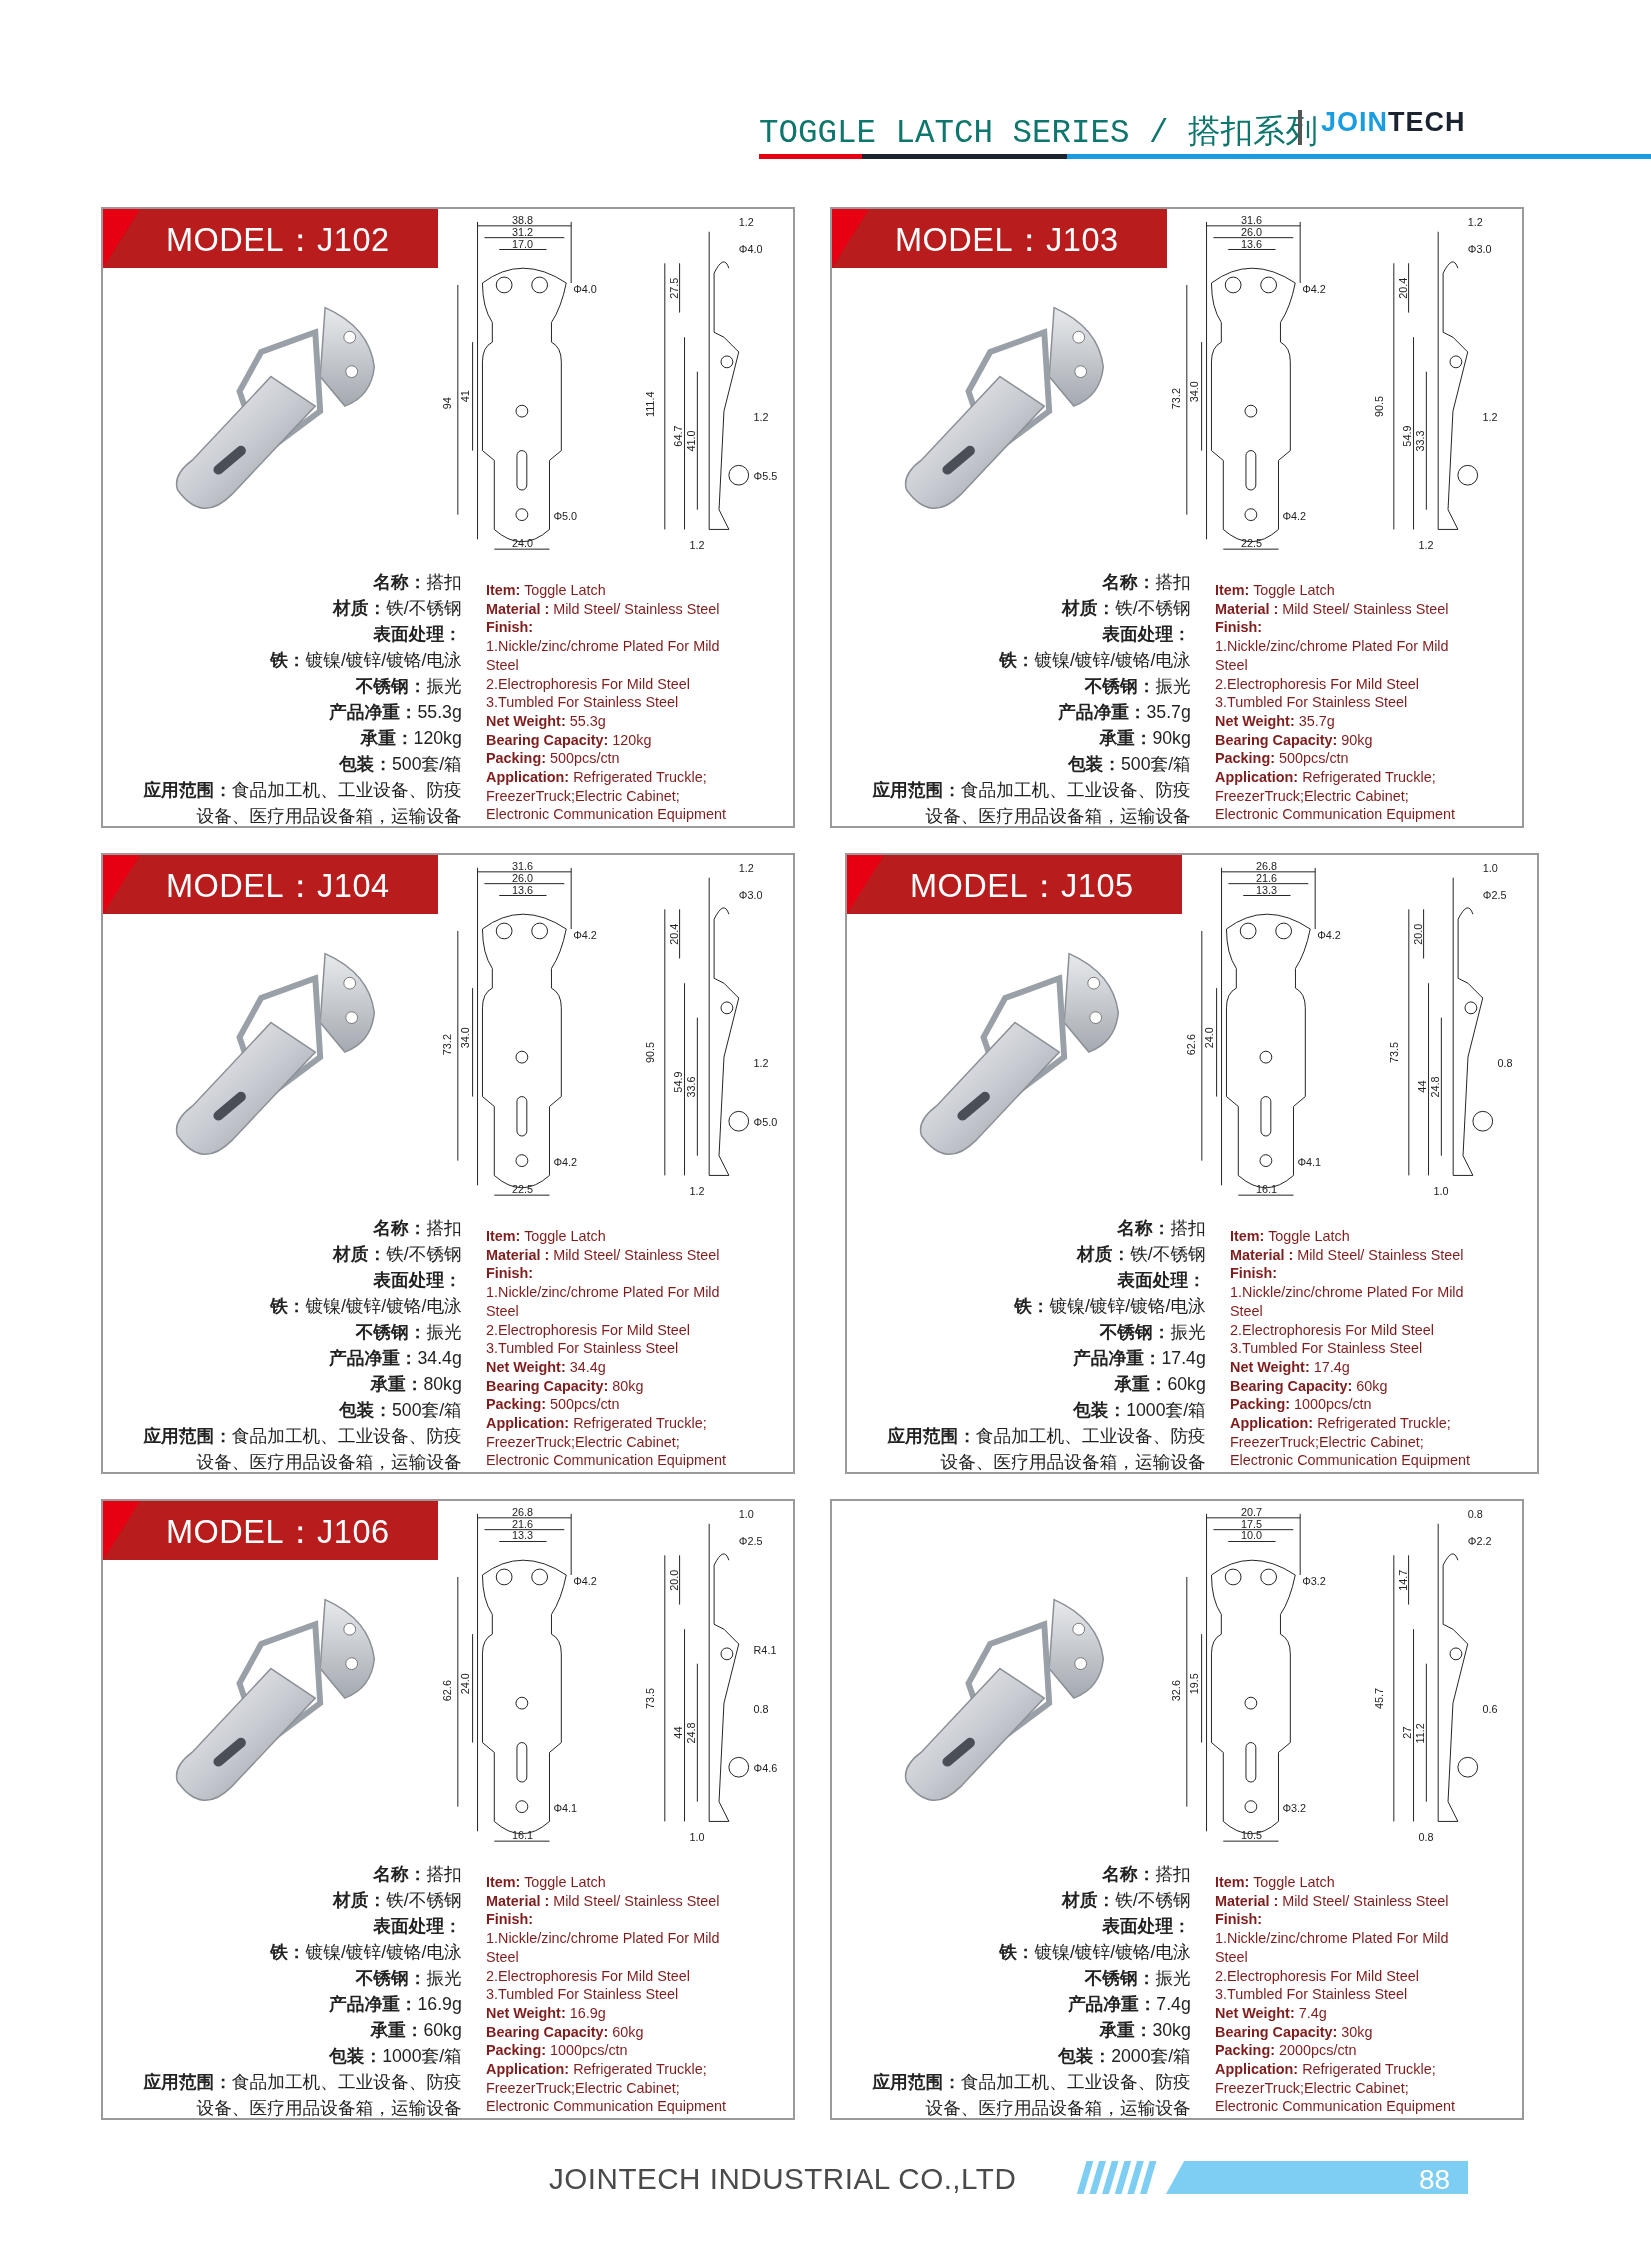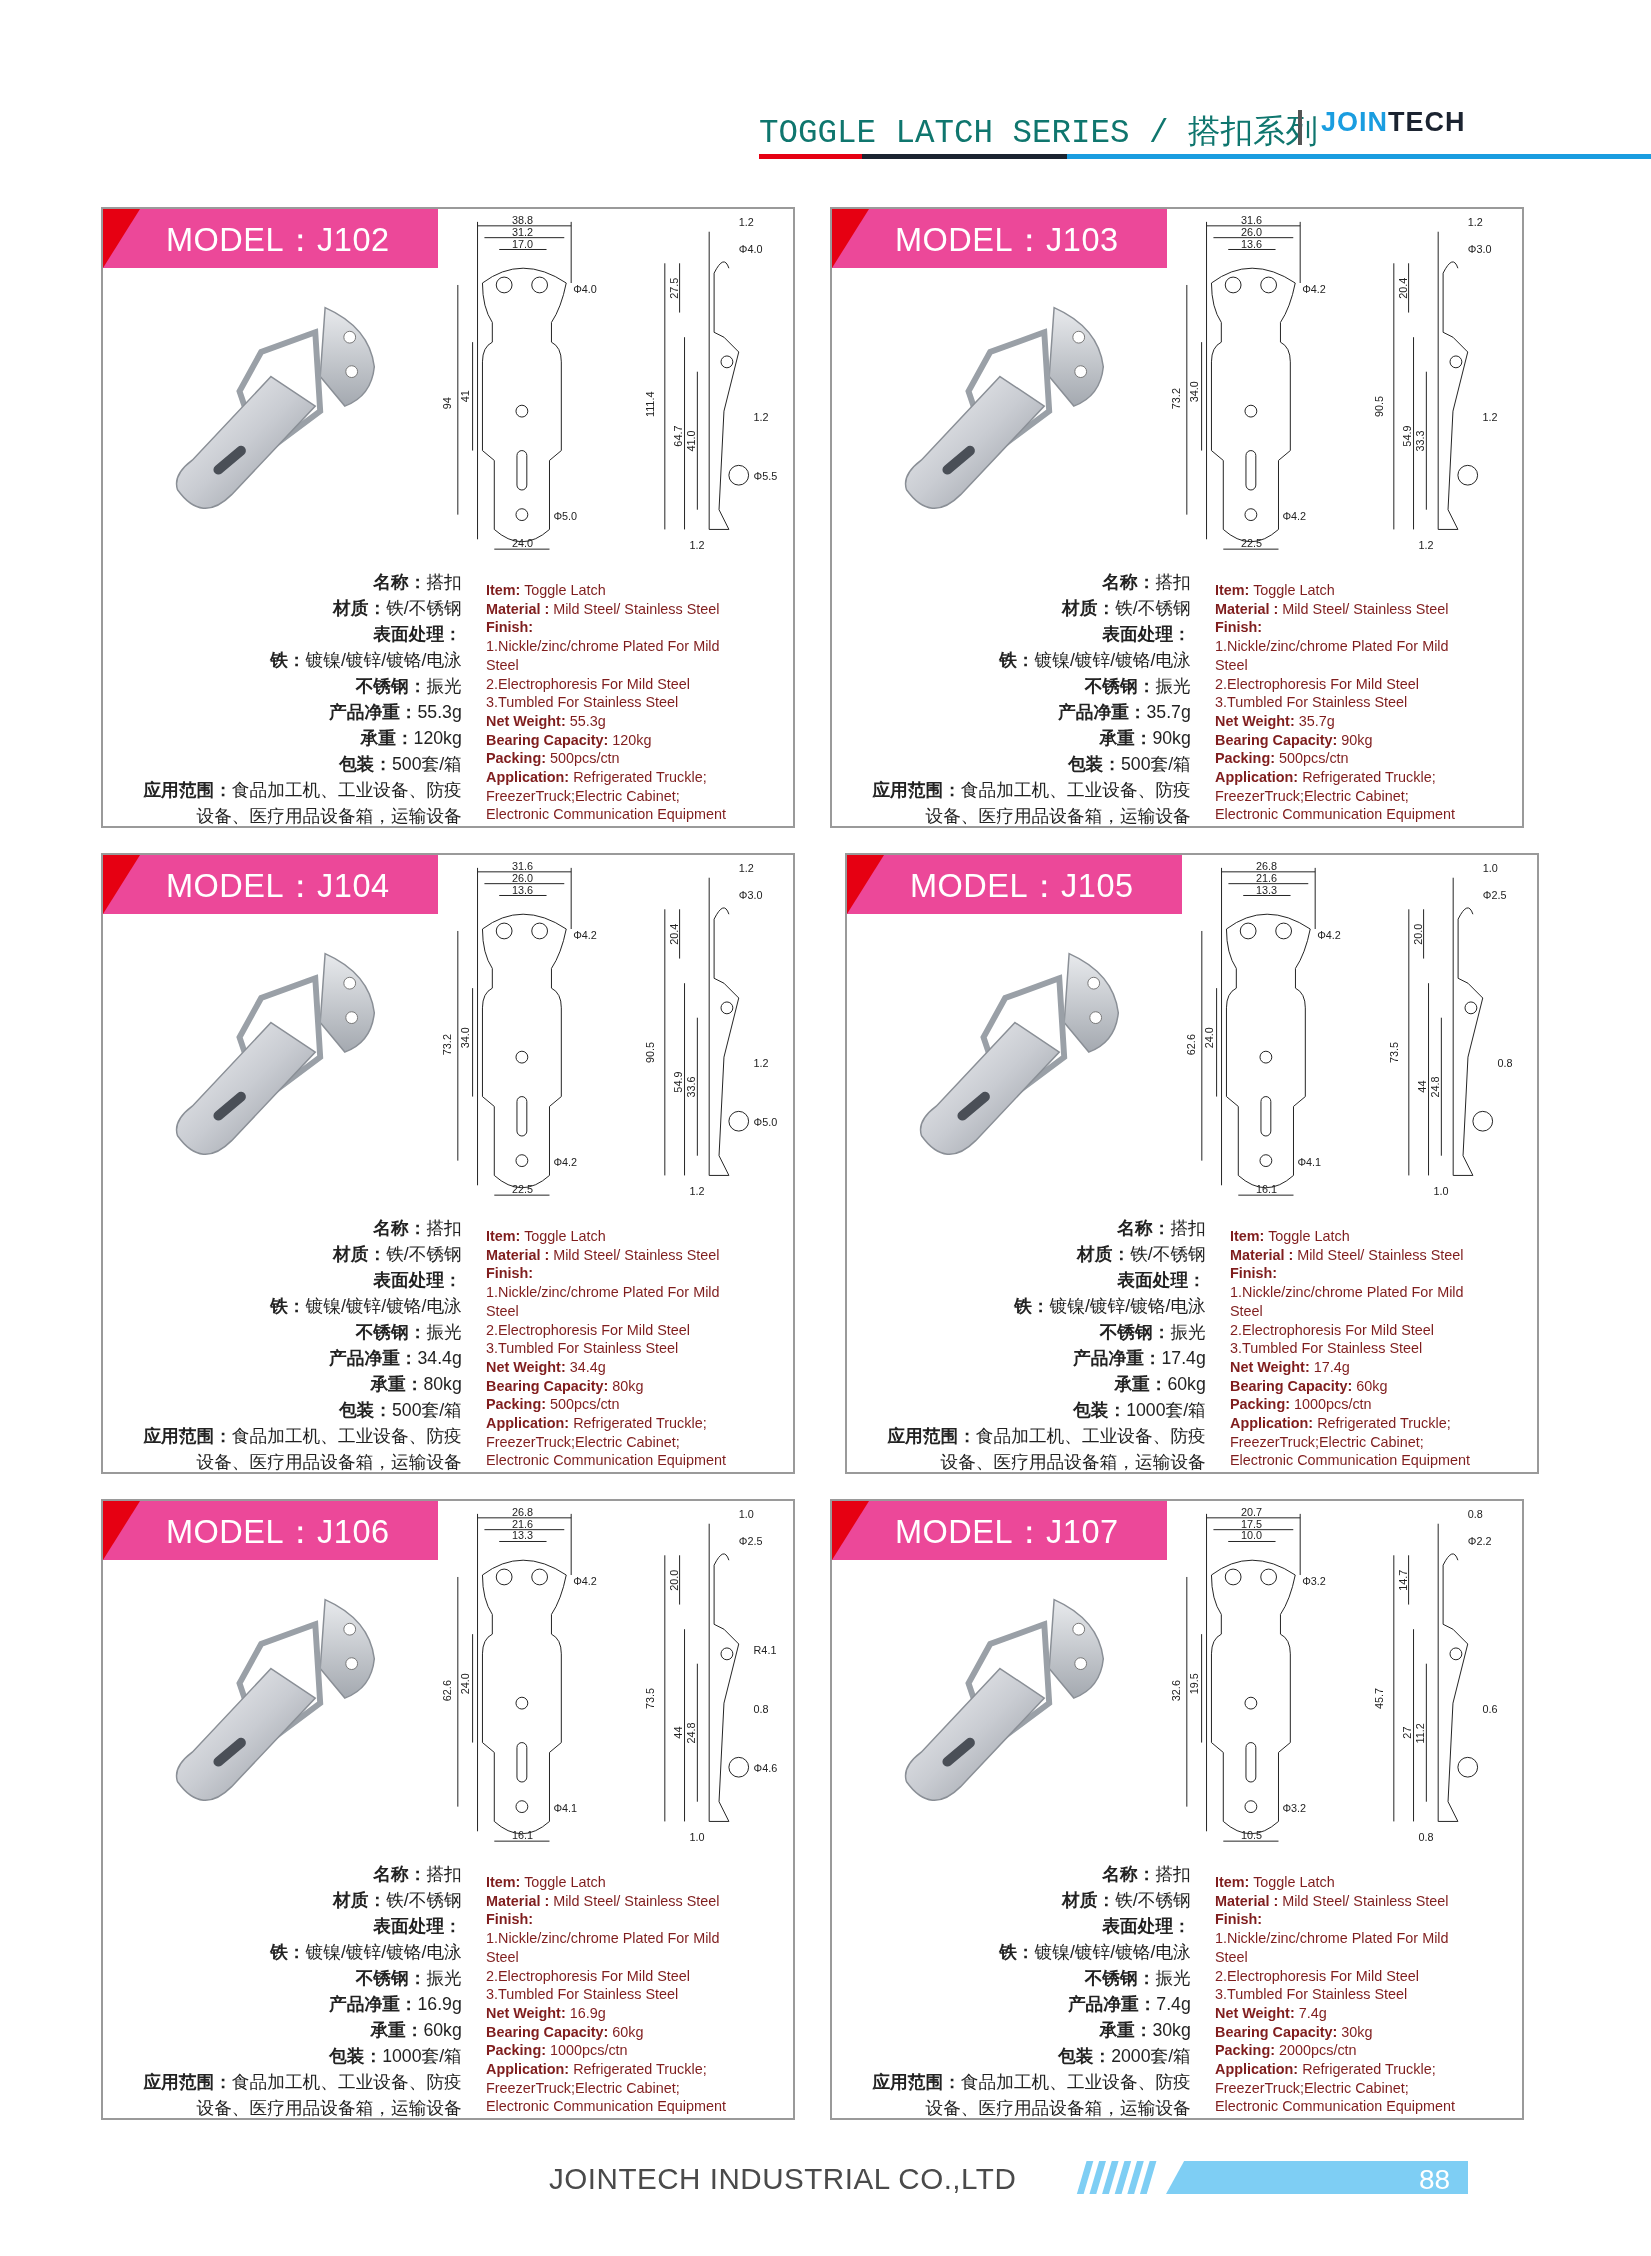--- a/index.html
+++ b/index.html
@@ -13,21 +13,21 @@
   .brand { position: absolute; left: 562px; top: 4.9px; font-size: 27px; font-weight: bold; letter-spacing: 1px; white-space: nowrap; }
   .brand .join { color: #1a9de0; }
   .brand .tech { color: #1b2330; }
   .header-rule { position: absolute; left: 0; top: 52px; height: 4.9px; }
   .rule-red { left: 0; width: 103px; background: #e60012; }
   .rule-dark { left: 103px; width: 205px; background: #1b2330; }
   .rule-blue { left: 308px; width: 585px; background: #1a9de0; }
 
   
   .card { position: absolute; width: 694px; height: 621px; border: 2px solid #9a9a9a; background: #fff; }
-  .card-header { position: absolute; left: 0; top: 0; width: 335px; height: 59px; background: #ec4899; overflow: hidden; text-align: center; }
+  .card-header { position: absolute; left: 0; top: 0; width: 335px; height: 59px; background: #b91c1c; overflow: hidden; text-align: center; }
   .card-header .red-corner { position: absolute; left: 0; top: 0; width: 0; height: 0; border-top: 59px solid #e60012; border-right: 37px solid transparent; }
   .card-header .model-title { position: absolute; left: 63px; top: 9.9px; color: #fff; font-size: 32.5px; white-space: nowrap; letter-spacing: 0.5px; }
 
   .product-image { position: absolute; left: 19.7px; top: 79px; width: 296px; height: 246px; }
   .drawing { position: absolute; left: 340px; top: 4.9px; width: 350px; height: 345px; }
 
   .spec-cn { position: absolute; left: 13.8px; top: 360px; width: 345px; font-size: 17.7px; line-height: 26px; color: #222; }
   .spec-cn .row { white-space: nowrap; text-align: right; }
   .spec-cn .k { font-weight: bold; }
   .spec-en { position: absolute; left: 383px; top: 372px; width: 305px; font-size: 14.4px; line-height: 18.7px; color: #7f1d1d; }
@@ -589,24 +589,20 @@
       <div class="row">3.Tumbled For Stainless Steel</div>
       <div class="row"><span class="k">Net Weight:</span> <span>16.9g</span></div>
       <div class="row"><span class="k">Bearing Capacity:</span> <span>60kg</span></div>
       <div class="row"><span class="k">Packing:</span> <span>1000pcs/ctn</span></div>
       <div class="row"><span class="k">Application:</span> <span>Refrigerated Truckle;</span></div>
       <div class="row">FreezerTruck;Electric Cabinet;</div>
       <div class="row">Electronic Communication Equipment</div>
     </div>
   </div>
     <div class="card" style="left: 830px; top: 1499px;">
-    <div class="card-header">
-      <div class="red-corner"></div>
-      <div class="model-title">MODEL：J107</div>
-    </div>
 
     <svg class="product-image" viewBox="0 0 300 250">
       <defs>
         <linearGradient id="metal5" x1="0" y1="0" x2="1" y2="1">
           <stop offset="0" stop-color="#f4f5f7"></stop>
           <stop offset="0.5" stop-color="#c9ccd2"></stop>
           <stop offset="1" stop-color="#8f949c"></stop>
         </linearGradient>
         <linearGradient id="metal25" x1="0" y1="0" x2="0" y2="1">
           <stop offset="0" stop-color="#e8eaed"></stop>

